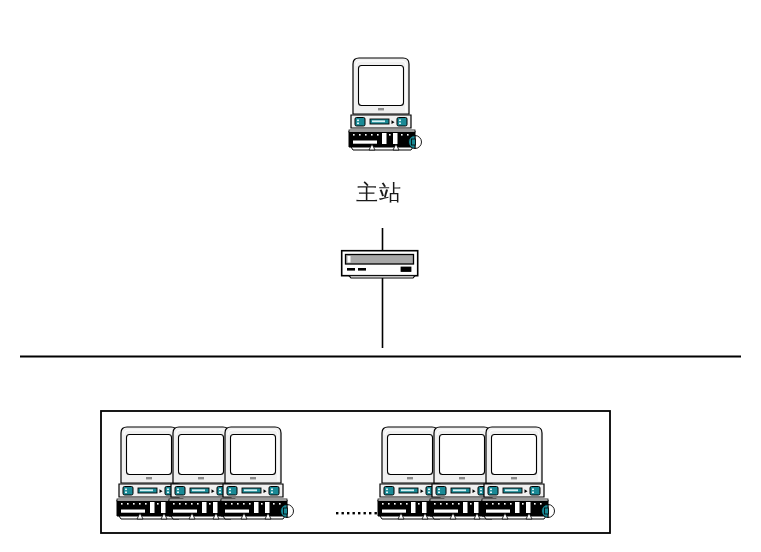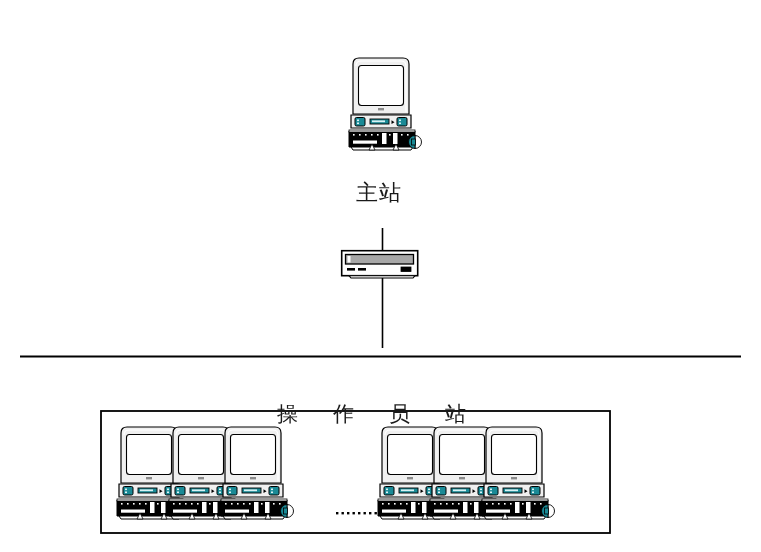--- a/index.html
+++ b/index.html
@@ -164,17 +164,14 @@
       <rect x="358" y="512" width="2.4" height="2.4"></rect>
       <rect x="363.5" y="512" width="2.4" height="2.4"></rect>
       <rect x="369" y="512" width="2.4" height="2.4"></rect>
       <rect x="374.5" y="512" width="2.4" height="2.4"></rect>
     </g>
   </svg>
 
   <div class="label" id="master-label">主站</div>
 
 
-  <div class="label" id="operator-label">
-    <span class="op-char">操</span><span class="op-char">作</span><span class="op-char">员</span><span class="op-char last">站</span>
-  </div>
 
 </div>
 
 </body></html>

